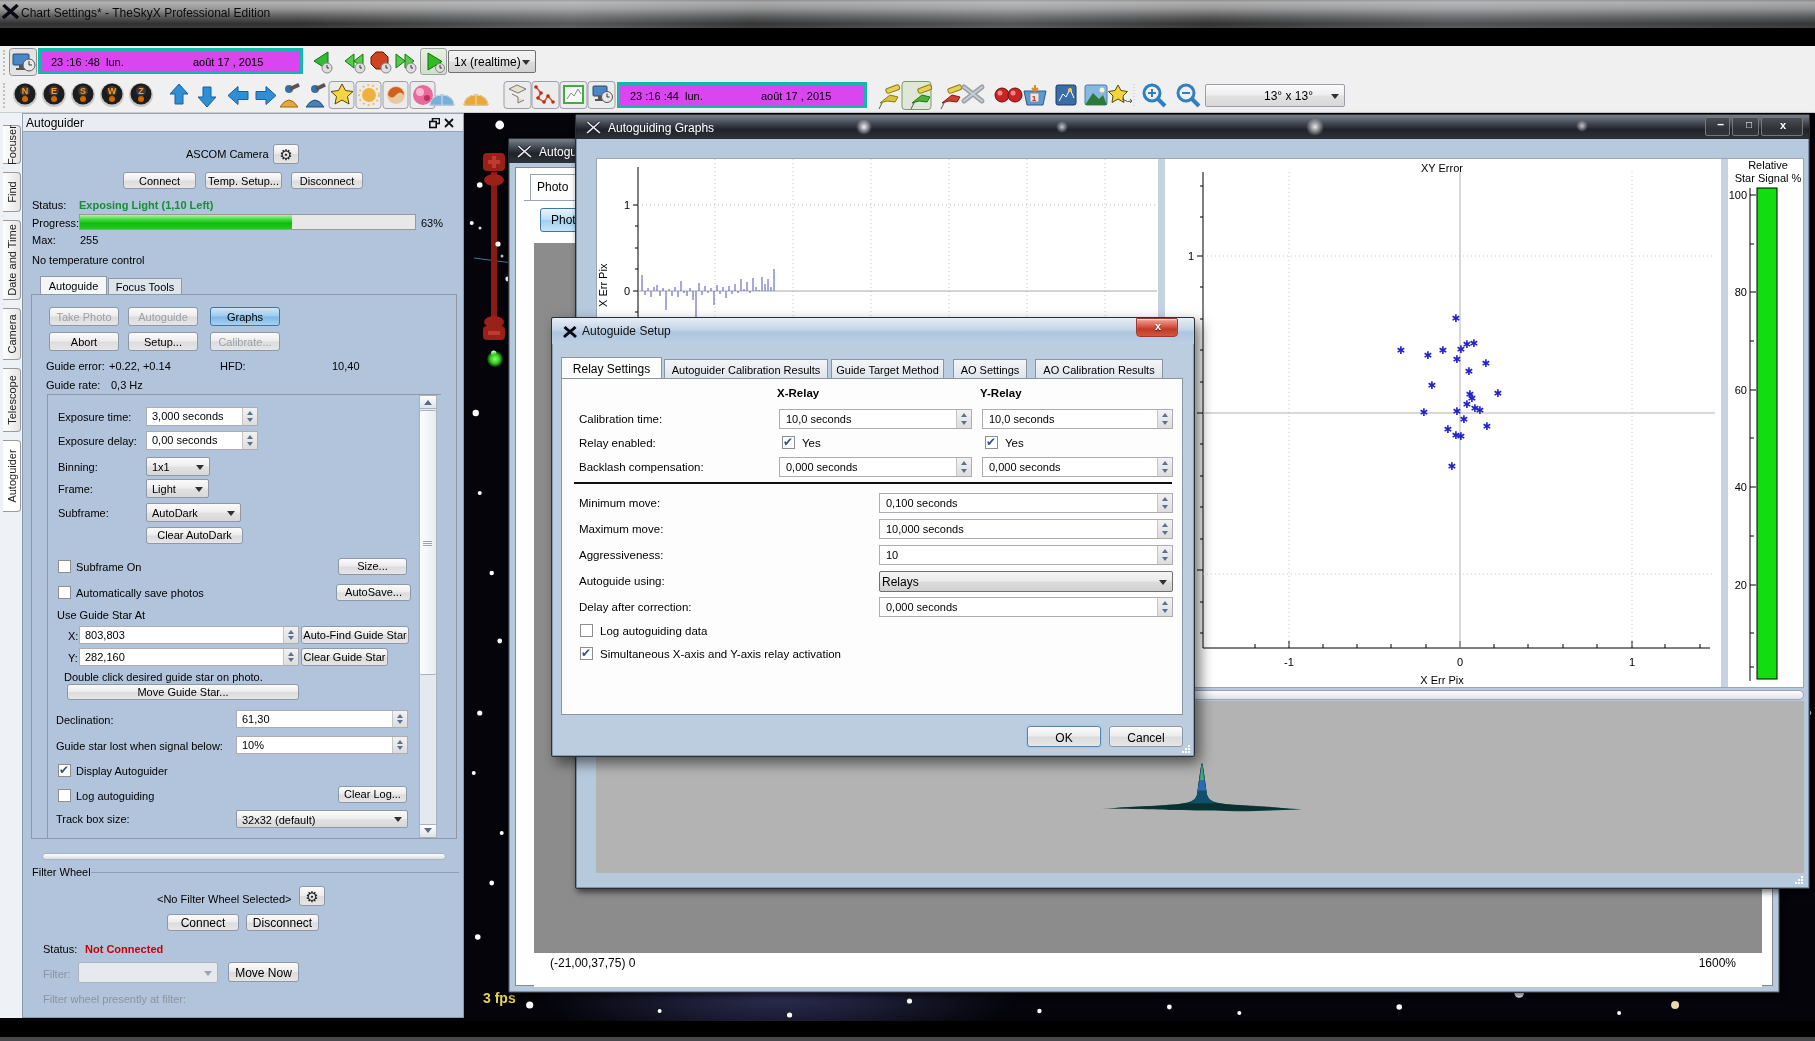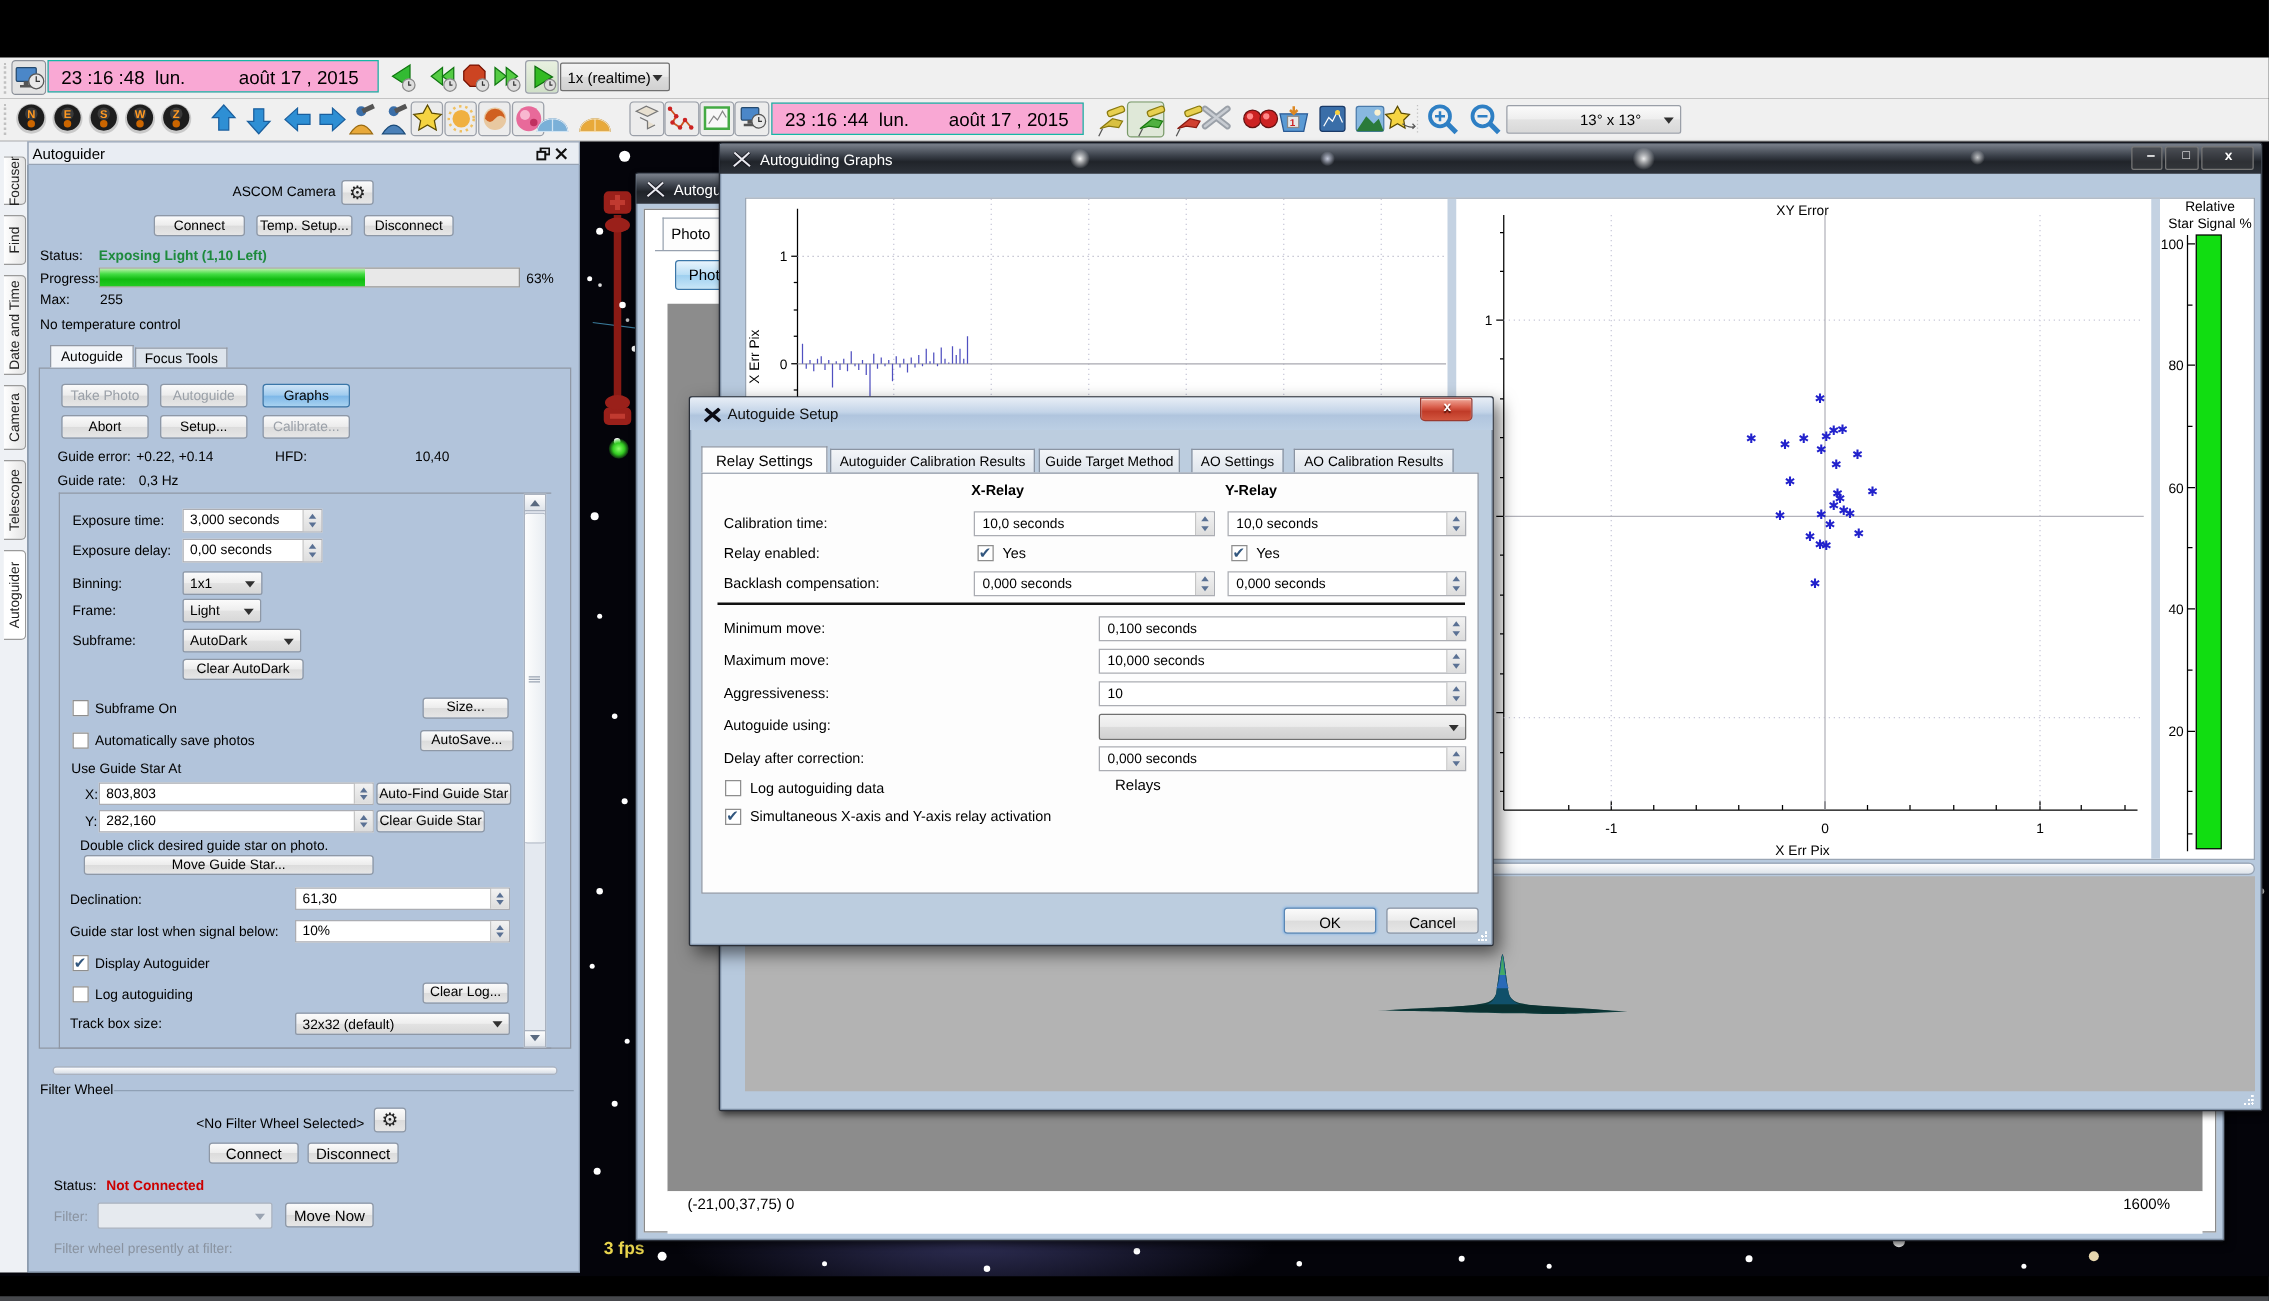--- a/index.html
+++ b/index.html
@@ -9,21 +9,21 @@
 .abs { position:absolute; }
 
 #titlebar { left:0; top:0; width:1815px; height:28px;
   background:linear-gradient(180deg,#8e8e8e 0%,#b2b2b2 8%,#9a9a9a 30%,#5a5a5a 60%,#303030 85%,#3c3c3c 100%); }
 #titlebar .ttext { position:absolute; left:21px; top:6px; color:#0a0a0a; font-size:12px; }
 #menubar { left:0; top:28px; width:1815px; height:18px;
   background:linear-gradient(180deg,#fdfdfe 0%,#f2f5fa 40%,#dfe6f2 100%); border-bottom:1px solid #c8d0dc; }
 .menuitem { position:absolute; top:0px; color:#8f95a0; font-size:12px; }
 #toolbar1 { left:0; top:46px; width:1815px; height:33px; background:#f0f0f0; }
 #toolbar2 { left:0; top:79px; width:1815px; height:34px; background:#f0f0f0; border-bottom:1px solid #cdcdcd; }
-.timefield { position:absolute; background:#f9a8d4; border:1px solid #14b8a6; font-size:15px; }
+.timefield { position:absolute; background:#d946ef; border:3px solid #14b8a6; font-size:11px; }
 .tbtn { position:absolute; border:1px solid #9a9fa8; border-radius:3px;
   background:linear-gradient(180deg,#fafafa,#e8e8e8 48%,#d8d8d8 52%,#e4e4e4); }
 .combo { position:absolute; border:1px solid #707070; border-radius:2px;
   background:linear-gradient(180deg,#f4f4f4,#ebebeb 48%,#dcdcdc 52%,#d1d1d1); font-size:12px; }
 .combo .arr { position:absolute; right:5px; top:50%; margin-top:-2px; width:0; height:0;
   border-left:4px solid transparent; border-right:4px solid transparent; border-top:5px solid #303030; }
 
 #sidetabs { left:0; top:113px; width:22px; height:905px; background:#eef1f5; }
 .vtab { position:absolute; left:3px; width:18px; background:linear-gradient(90deg,#ffffff,#e4e4e4);
   border:1px solid #9a9a9a; border-left:none; border-radius:0 4px 4px 0; }
@@ -113,20 +113,28 @@
       <path d="M14 185 h12" stroke="#c03a30" stroke-width="4"></path>
       <ellipse cx="20" cy="174" rx="10" ry="6" fill="#9a201a"></ellipse>
       <circle cx="6" cy="80" r="1.5" fill="#ddd"></circle>
       <circle cx="24" cy="96" r="2.6" fill="#fff"></circle>
       <circle cx="28" cy="108" r="1.5" fill="#bbb"></circle>
     </svg>
     <div style="position:absolute;left:487px;top:238px;width:16px;height:16px;border-radius:50%;background:radial-gradient(circle,#8aff6a 0%,#33cc22 40%,rgba(20,120,10,0.1) 75%);"></div>
     <span style="position:absolute;left:483px;top:877px;color:#e8d44d;font-weight:bold;font-size:14px;">3 fps</span>
   </div>
 
+  <div id="titlebar" class="abs">
+    <svg style="position:absolute;left:2px;top:4px;" width="17" height="15" viewBox="0 0 17 15">
+      <path d="M1.5 1 C5 5 12 10 16 14 M15.5 1 C12 5 5 10 1 14" stroke="#0a0a14" stroke-width="3.4" fill="none"></path>
+    </svg>
+    <span class="ttext">Chart Settings* - TheSkyX Professional Edition</span>
+    <span style="position:absolute;left:300px;top:0;width:1515px;height:28px;background:
+      linear-gradient(100deg, rgba(200,202,206,0) 0%, rgba(200,205,212,0.25) 18%, rgba(90,95,104,0.1) 30%, rgba(205,210,218,0.22) 47%, rgba(80,84,92,0.05) 60%, rgba(195,202,214,0.22) 76%, rgba(90,95,104,0.1) 100%);"></span>
+  </div>
   <div id="toolbar1" class="abs">
     <div class="abs" style="left:3px;top:4px;width:3px;height:25px;border-left:2px dotted #c0c0c0;"></div>
     <svg class="abs" style="left:9px;top:2px;" width="28" height="28" viewBox="0 0 28 28">
       <rect x="0.5" y="0.5" width="27" height="27" rx="3" fill="#e3e3e3" stroke="#8a8f98"></rect>
       <rect x="4" y="6" width="16" height="11" rx="1" fill="#4b87c8" stroke="#24496e"></rect>
       <rect x="10" y="17" width="4" height="3" fill="#555"></rect>
       <rect x="7" y="20" width="10" height="2" fill="#555"></rect>
       <circle cx="20" cy="17" r="6" fill="#e8e8e8" stroke="#555"></circle>
       <path d="M20 13 v4 h3" stroke="#333" fill="none"></path>
     </svg>
@@ -773,21 +781,21 @@
           <span style="position:absolute;left:6px;top:3px;">10,000 seconds</span>
           <span class="sp"></span>
         </div>
       <span style="position:absolute;left:17px;top:170px;font-size:11.5px;">Aggressiveness:</span>
       <div class="spin" style="left:317px;top:166px;width:294px;height:20px;">
           <span style="position:absolute;left:6px;top:3px;">10</span>
           <span class="sp"></span>
         </div>
       <span style="position:absolute;left:17px;top:196px;font-size:11.5px;">Autoguide using:</span>
       <div class="combo" style="left:317px;top:192px;width:294px;height:21px;">
-          <span style="position:absolute;left:12px;top:3px;margin-top:46px;">Relays</span>
+          <span style="position:absolute;left:2px;top:3px;">Relays</span>
           <span class="arr"></span>
         </div>
       <span style="position:absolute;left:17px;top:222px;font-size:11.5px;">Delay after correction:</span>
       <div class="spin" style="left:317px;top:218px;width:294px;height:20px;">
           <span style="position:absolute;left:6px;top:3px;">0,000 seconds</span>
           <span class="sp"></span>
         </div>
       <div class="ckb" style="left:18px;top:245px;"></div>
         <span style="position:absolute;left:38px;top:246px;font-size:11.5px;">Log autoguiding data</span>
       <div class="ckb on" style="left:18px;top:268px;"></div>

